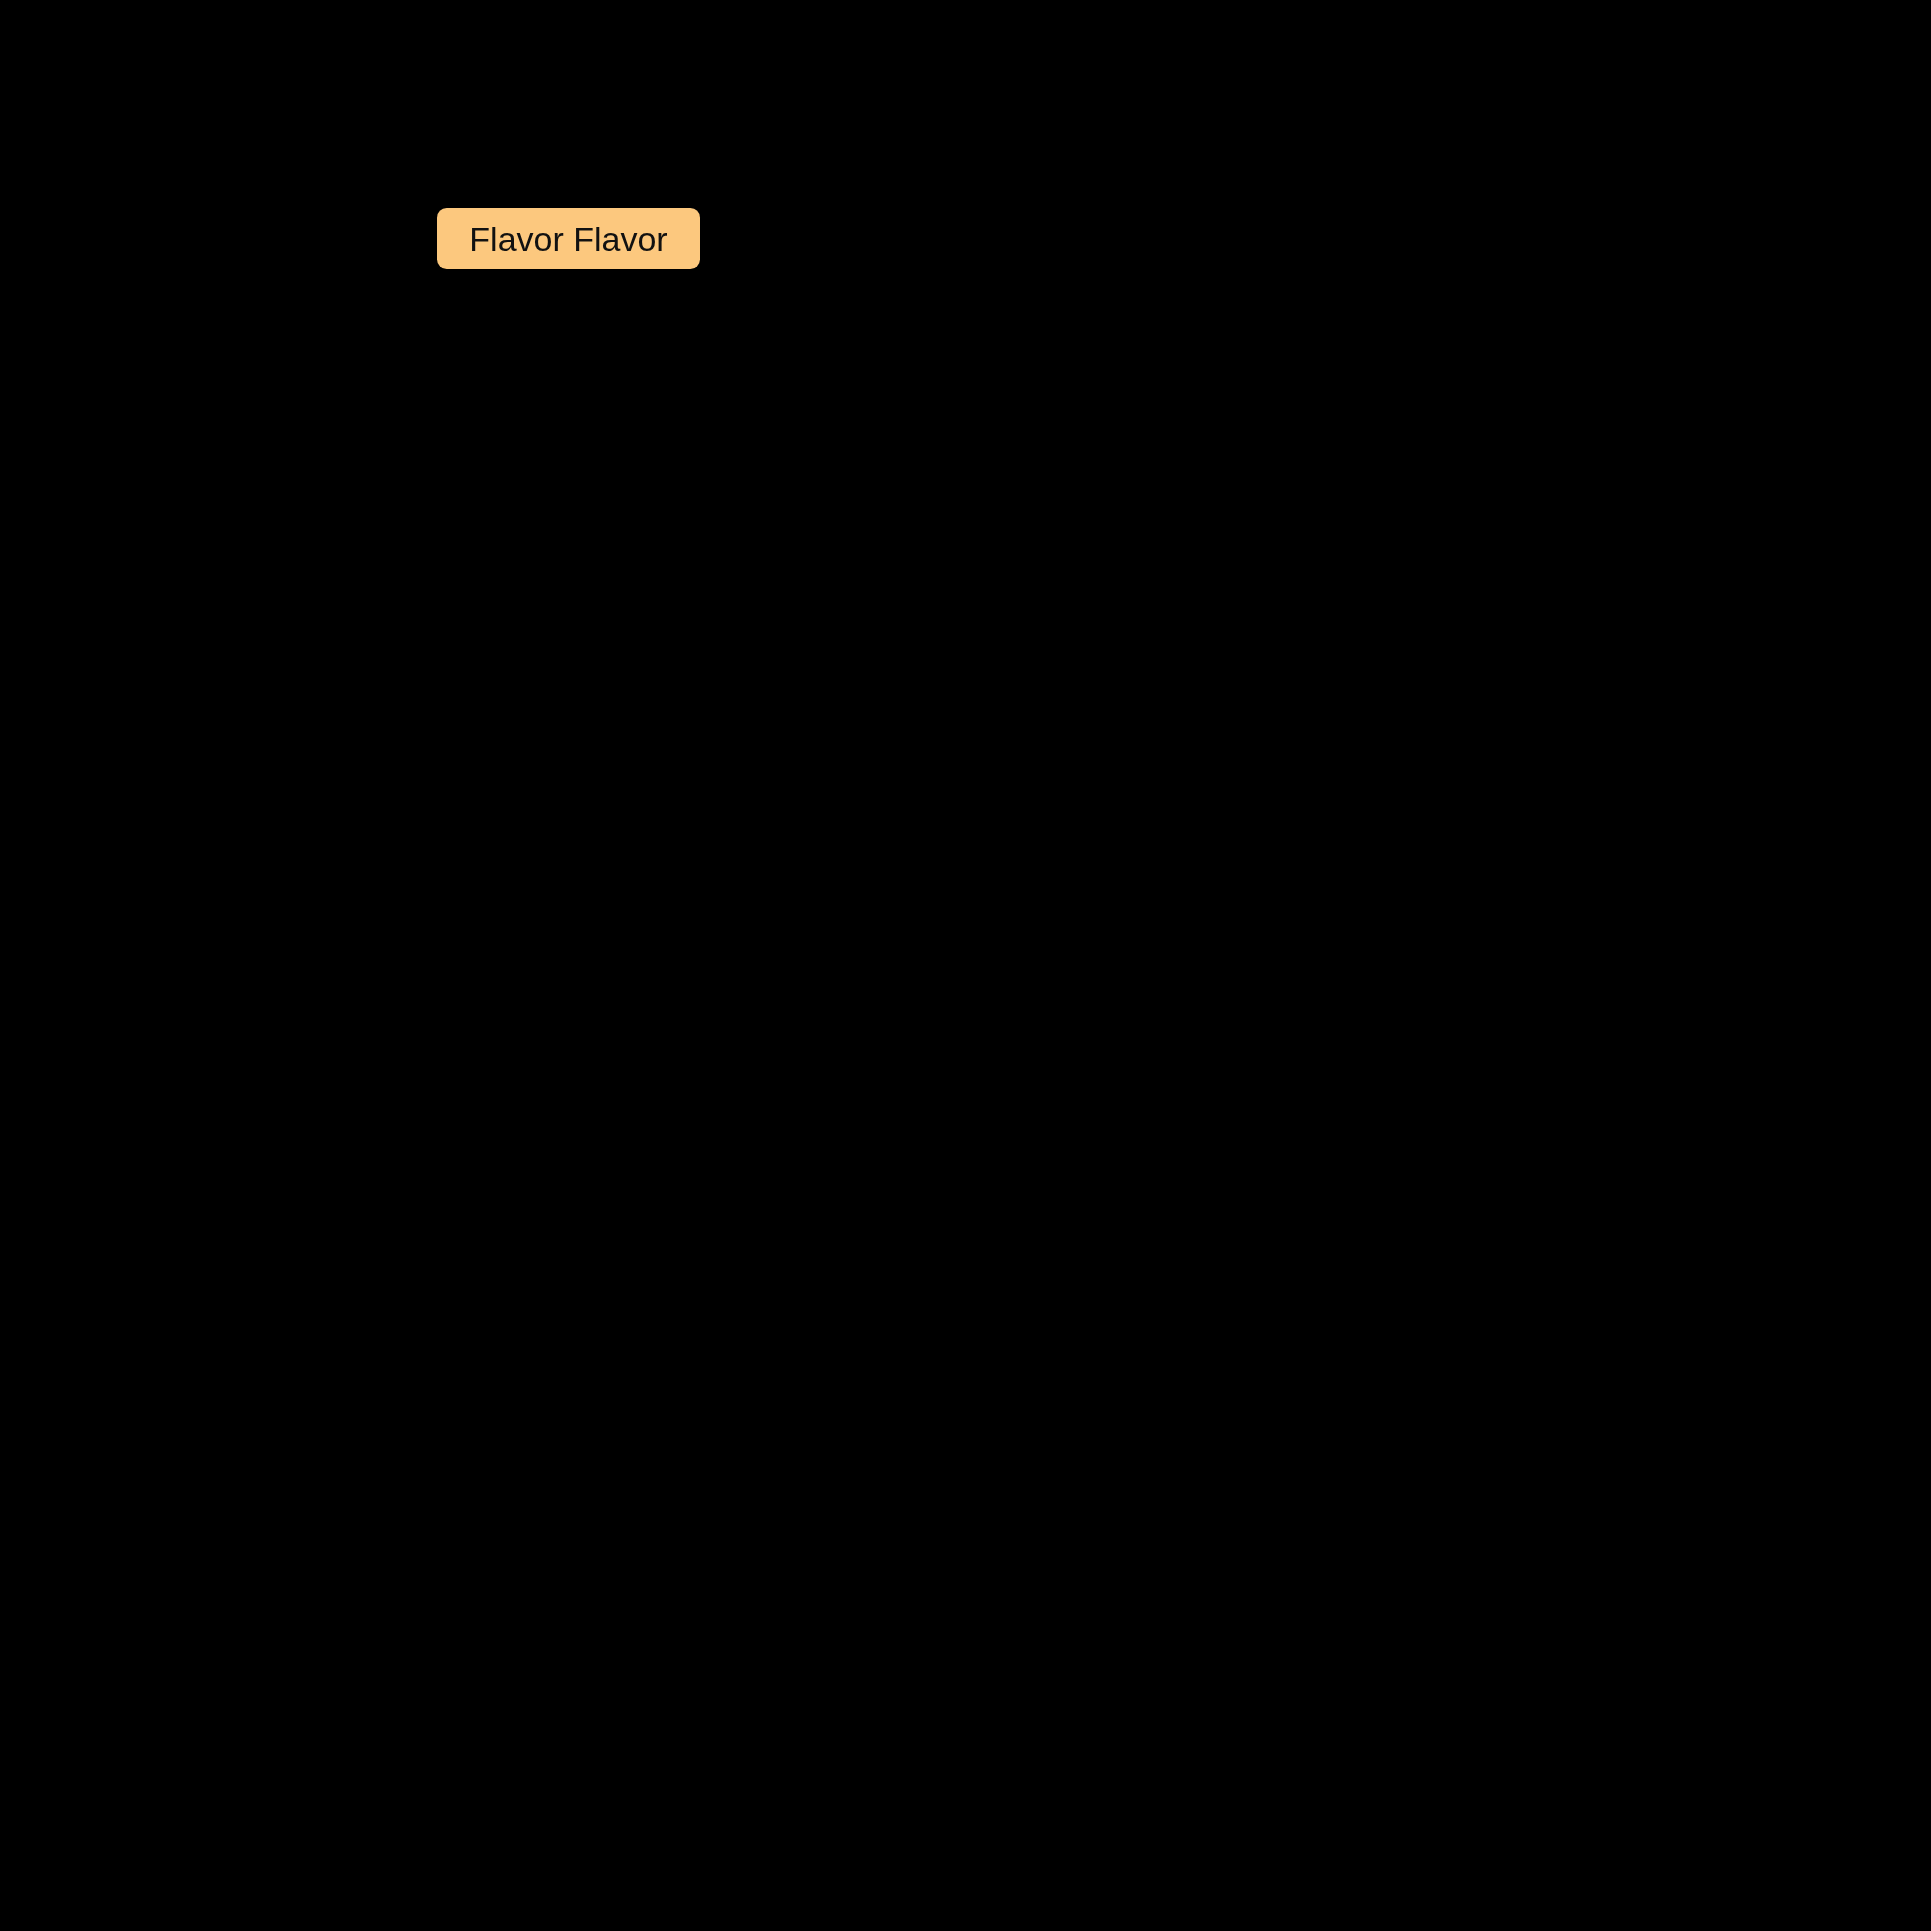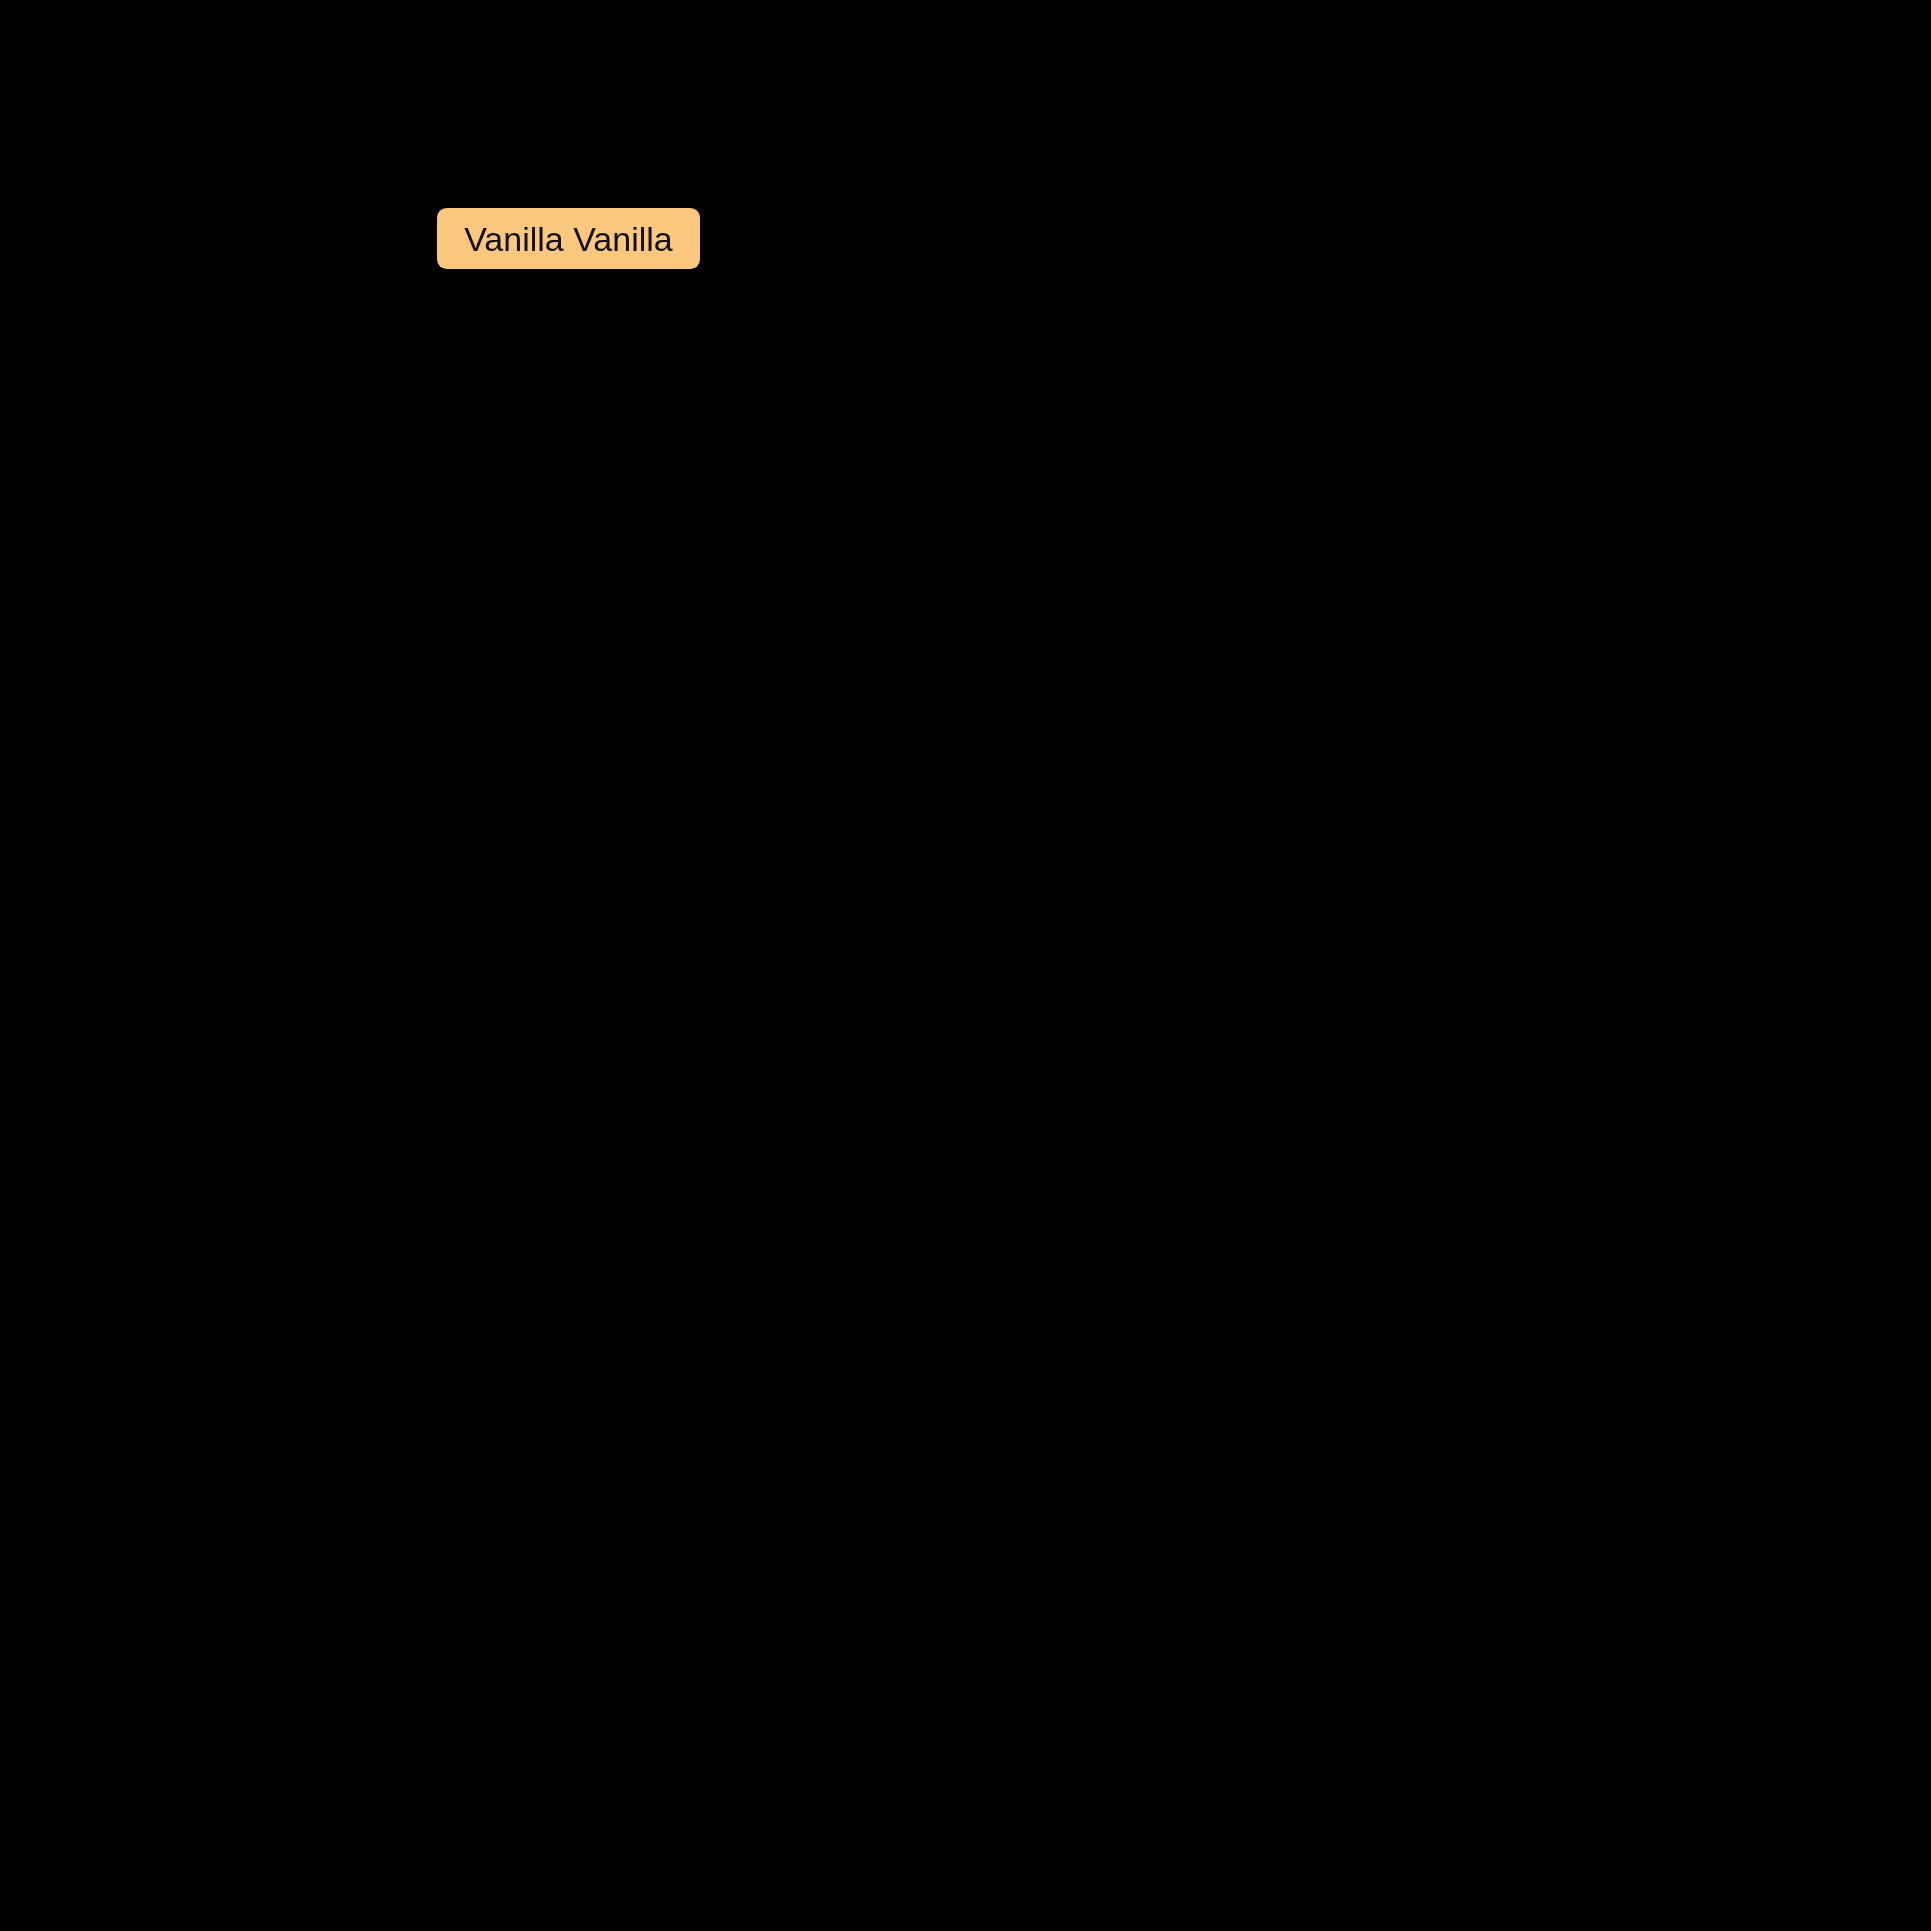--- a/index.html
+++ b/index.html
@@ -36,15 +36,15 @@
       line-height: 1;
       color: #111111;
       white-space: nowrap;
       letter-spacing: 0;
     }
   </style>
 </head>
 <body>
 
 <button class="flavor-button" type="button">
-  <span class="label">Vanilla Vanilla</span>
+  <span class="label">Flavor Flavor</span>
 </button>
 
 
 </body></html>

